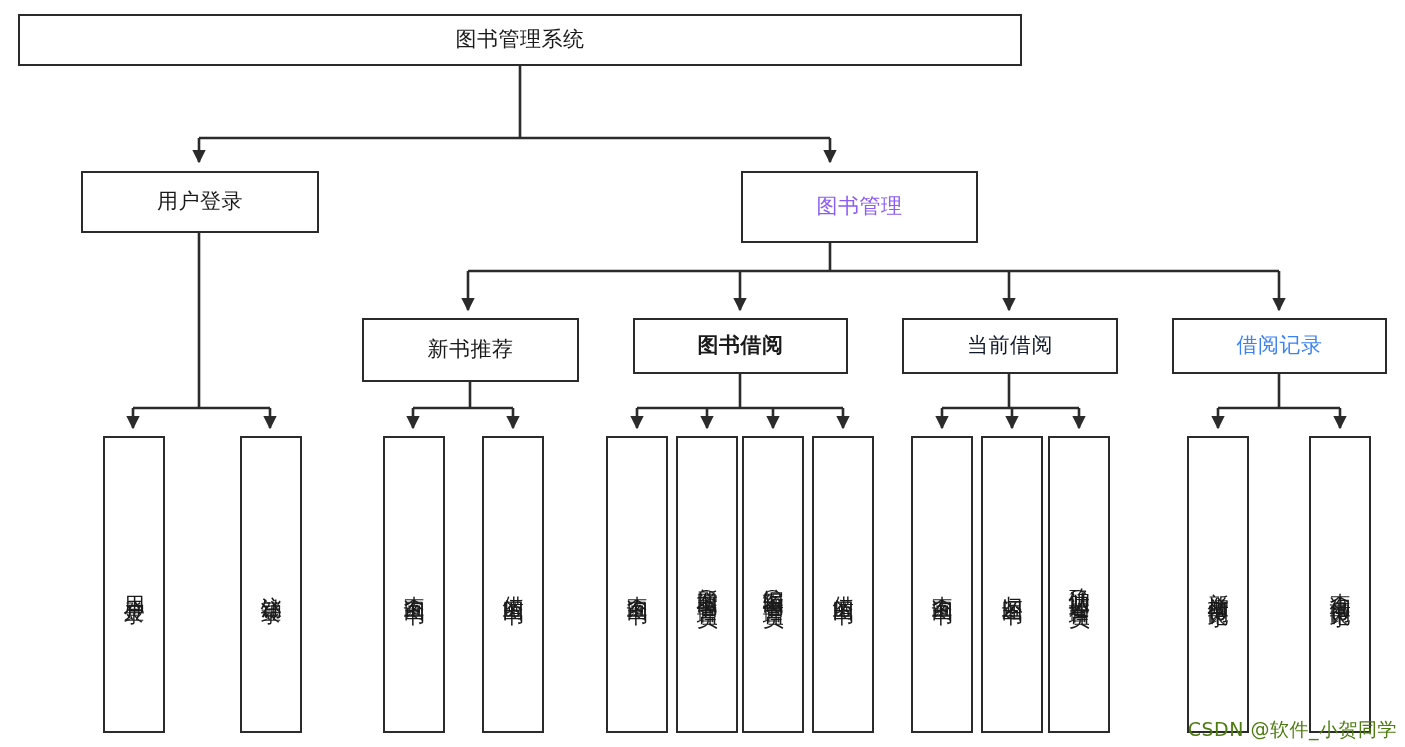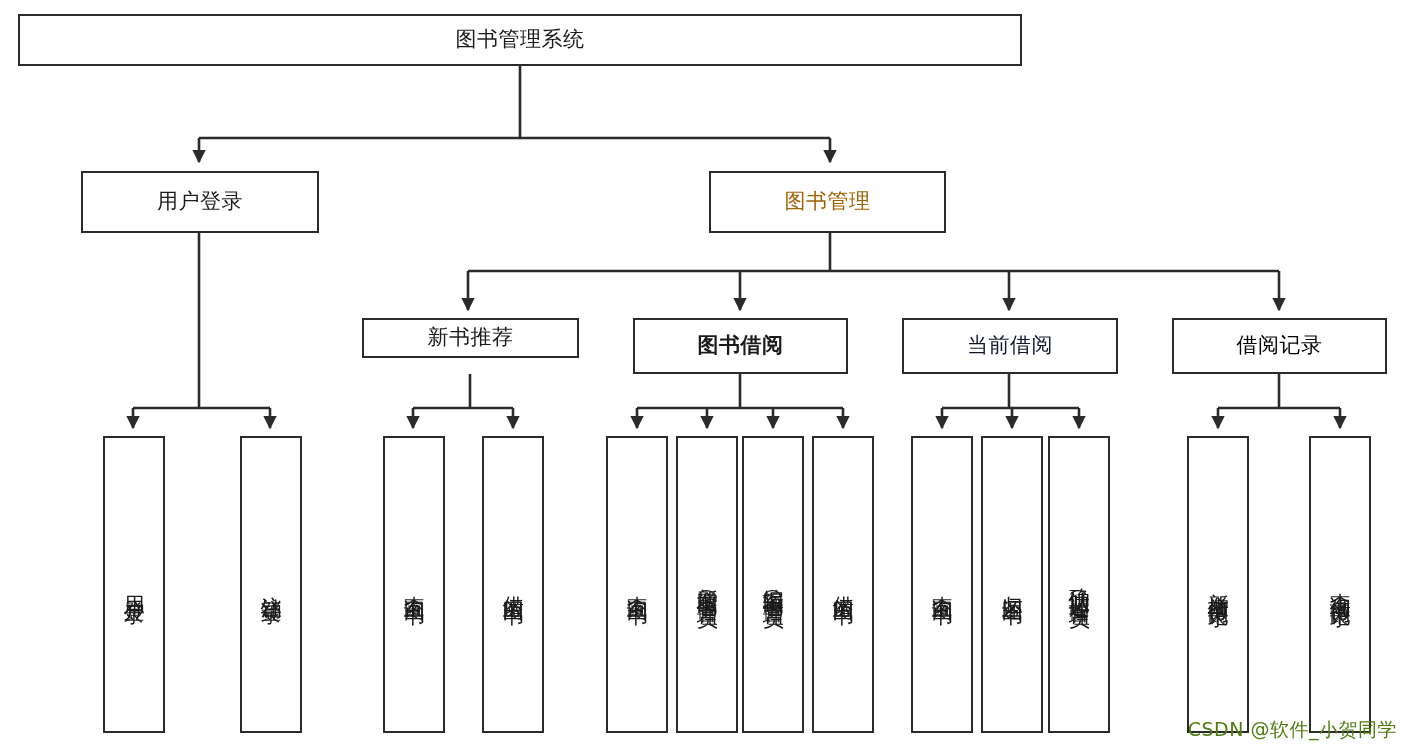--- a/index.html
+++ b/index.html
@@ -111,26 +111,26 @@
       <path d="M 1279 374 L 1279 408"></path>
       <path d="M 1218 408 L 1340 408"></path>
       <path d="M 1218 408 L 1218 428" marker-end="url(#arrow)"></path>
       <path d="M 1340 408 L 1340 428" marker-end="url(#arrow)"></path>
     </g>
   </svg>
 
   <div class="node node-h" style="left: 18px; top: 14px; width: 1004px; height: 52px; border-color: rgb(43, 43, 43); background: rgb(255, 255, 255); color: rgb(26, 26, 26);">图书管理系统</div>
 
   <div class="node node-h" style="left: 81px; top: 171px; width: 238px; height: 62px; border-color: rgb(43, 43, 43); background: rgb(255, 255, 255); color: rgb(26, 26, 26);">用户登录</div>
-  <div class="node node-h" style="left: 709px; top: 171px; width: 237px; height: 62px; border-color: rgb(43, 43, 43); background: rgb(255, 255, 255); color: #a16207;">图书管理</div>
+  <div class="node node-h" style="left: 741px; top: 171px; width: 237px; height: 72px; border-color: rgb(43, 43, 43); background: rgb(255, 255, 255); color: #8b5cf6;">图书管理</div>
 
-  <div class="node node-h" style="left: 362px; top: 318px; width: 217px; height: 40px; border-color: rgb(43, 43, 43); background: rgb(255, 255, 255); color: rgb(26, 26, 26);">新书推荐</div>
+  <div class="node node-h" style="left: 362px; top: 318px; width: 217px; height: 64px; border-color: rgb(43, 43, 43); background: rgb(255, 255, 255); color: rgb(26, 26, 26);">新书推荐</div>
   <div class="node node-h" style="left: 633px; top: 318px; width: 215px; height: 56px; border-color: rgb(43, 43, 43); background: rgb(255, 255, 255); color: rgb(26, 26, 26); font-weight: bold;">图书借阅</div>
   <div class="node node-h" style="left: 902px; top: 318px; width: 216px; height: 56px; border-color: rgb(43, 43, 43); background: rgb(255, 255, 255); color: #0f172a;">当前借阅</div>
-  <div class="node node-h" style="left: 1172px; top: 318px; width: 215px; height: 56px; border-color: rgb(43, 43, 43); background: rgb(255, 255, 255); color: #000000;">借阅记录</div>
+  <div class="node node-h" style="left: 1172px; top: 318px; width: 215px; height: 56px; border-color: rgb(43, 43, 43); background: rgb(255, 255, 255); color: #3b82f6;">借阅记录</div>
 
   <div class="node node-v" style="left: 103px; top: 436px; width: 62px; height: 297px; border-color: rgb(43, 43, 43); background: rgb(255, 255, 255); color: rgb(26, 26, 26);">用户登录</div>
   <div class="node node-v" style="left: 240px; top: 436px; width: 62px; height: 297px; border-color: rgb(43, 43, 43); background: rgb(255, 255, 255); color: rgb(26, 26, 26);">注销登录</div>
   <div class="node node-v" style="left: 383px; top: 436px; width: 62px; height: 297px; border-color: rgb(43, 43, 43); background: rgb(255, 255, 255); color: rgb(26, 26, 26);">查询图书</div>
   <div class="node node-v" style="left: 482px; top: 436px; width: 62px; height: 297px; border-color: rgb(43, 43, 43); background: rgb(255, 255, 255); color: rgb(26, 26, 26);">借阅图书</div>
   <div class="node node-v" style="left: 606px; top: 436px; width: 62px; height: 297px; border-color: rgb(43, 43, 43); background: rgb(255, 255, 255); color: rgb(26, 26, 26);">查询图书</div>
   <div class="node node-v" style="left: 676px; top: 436px; width: 62px; height: 297px; border-color: rgb(43, 43, 43); background: rgb(255, 255, 255); color: rgb(26, 26, 26);">新增图书（管理员）</div>
   <div class="node node-v" style="left: 742px; top: 436px; width: 62px; height: 297px; border-color: rgb(43, 43, 43); background: rgb(255, 255, 255); color: rgb(26, 26, 26);">编辑图书（管理员）</div>
   <div class="node node-v" style="left: 812px; top: 436px; width: 62px; height: 297px; border-color: rgb(43, 43, 43); background: rgb(255, 255, 255); color: rgb(26, 26, 26);">借阅图书</div>
   <div class="node node-v" style="left: 911px; top: 436px; width: 62px; height: 297px; border-color: rgb(43, 43, 43); background: rgb(255, 255, 255); color: rgb(26, 26, 26);">查询图书</div>

